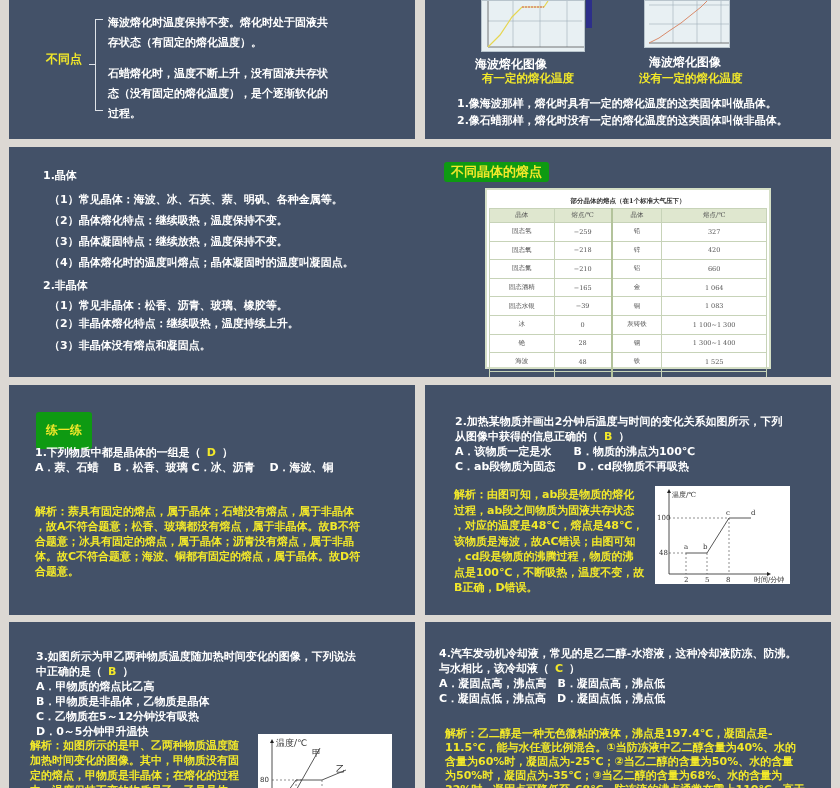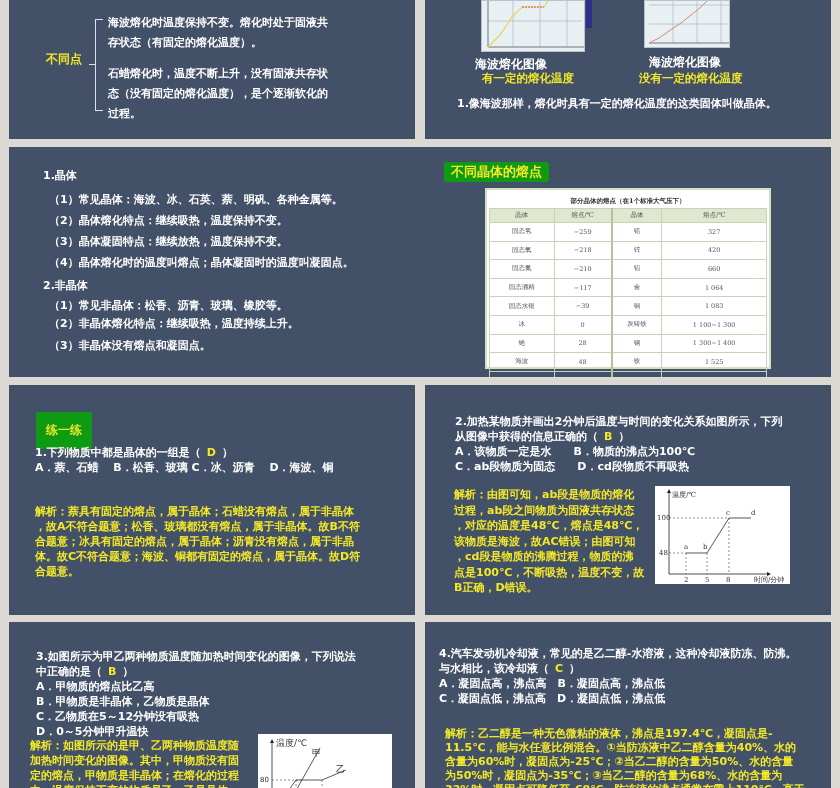--- a/index.html
+++ b/index.html
@@ -65,20 +65,21 @@
       <line x1="4" y1="42" x2="84" y2="42" stroke="#555" stroke-width="0.8"></line>
       <polyline points="4,42 14,37 24,30 36,22 46,14 56,6 62,0" fill="none" stroke="#d98a6a" stroke-width="1"></polyline>
     </svg>
   </div>
   <div class="abs w" style="left:50px; top:56px; font-size:12px;">海波熔化图像</div>
   <div class="abs y" style="left:57px; top:71px; font-size:11.5px;">有一定的熔化温度</div>
   <div class="abs w" style="left:224px; top:54px; font-size:12px;">海波熔化图像</div>
   <div class="abs y" style="left:214px; top:71px; font-size:11.5px;">没有一定的熔化温度</div>
   <div class="abs w t11" style="left:32px; top:95px; line-height:17px;">
     <div>1.像海波那样，熔化时具有一定的熔化温度的这类固体叫做晶体。</div>
+    <div>2.像石蜡那样，熔化时没有一定的熔化温度的这类固体叫做非晶体。</div>
   </div>
 </div>
 
 <div class="panel" style="left:9px; top:147px; width:484px; height:230px;">
   <div class="abs w" style="left:34px; top:21px; font-size:11px;">1.晶体</div>
   <div class="abs w t11" style="left:40px; top:42px; line-height:21px;">
     <div>（1）常见晶体：海波、冰、石英、萘、明矾、各种金属等。</div>
     <div>（2）晶体熔化特点：继续吸热，温度保持不变。</div>
     <div>（3）晶体凝固特点：继续放热，温度保持不变。</div>
     <div>（4）晶体熔化时的温度叫熔点；晶体凝固时的温度叫凝固点。</div>
@@ -118,21 +119,21 @@
             <td>420</td>
           </tr>
         <tr>
             <td>固态氮</td>
             <td>−210</td>
             <td class="sep">铝</td>
             <td>660</td>
           </tr>
         <tr>
             <td>固态酒精</td>
-            <td>−117</td>
+            <td>−165</td>
             <td class="sep">金</td>
             <td>1 064</td>
           </tr>
         <tr>
             <td>固态水银</td>
             <td>−39</td>
             <td class="sep">铜</td>
             <td>1 083</td>
           </tr>
         <tr>

